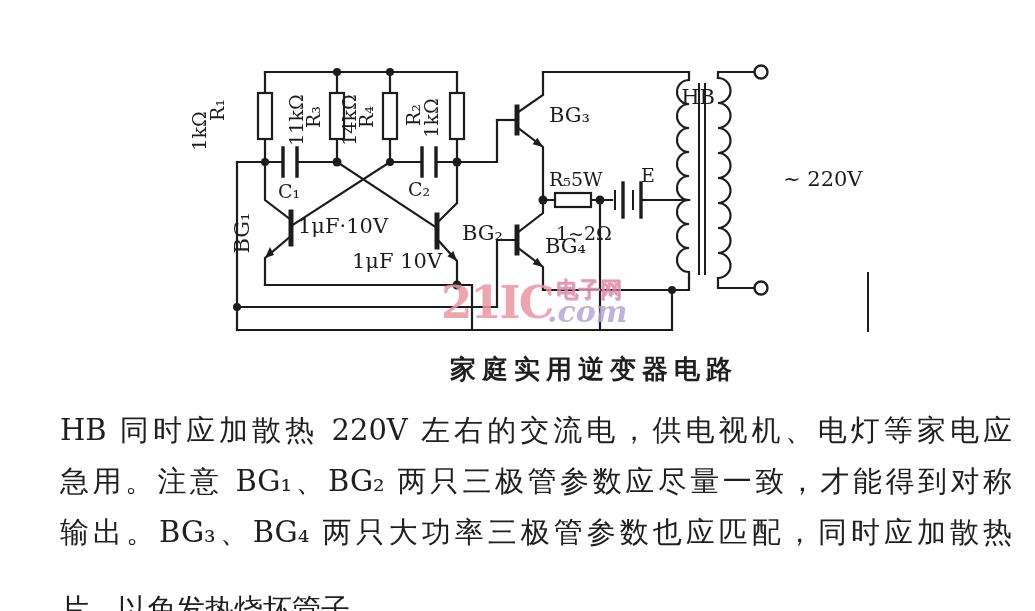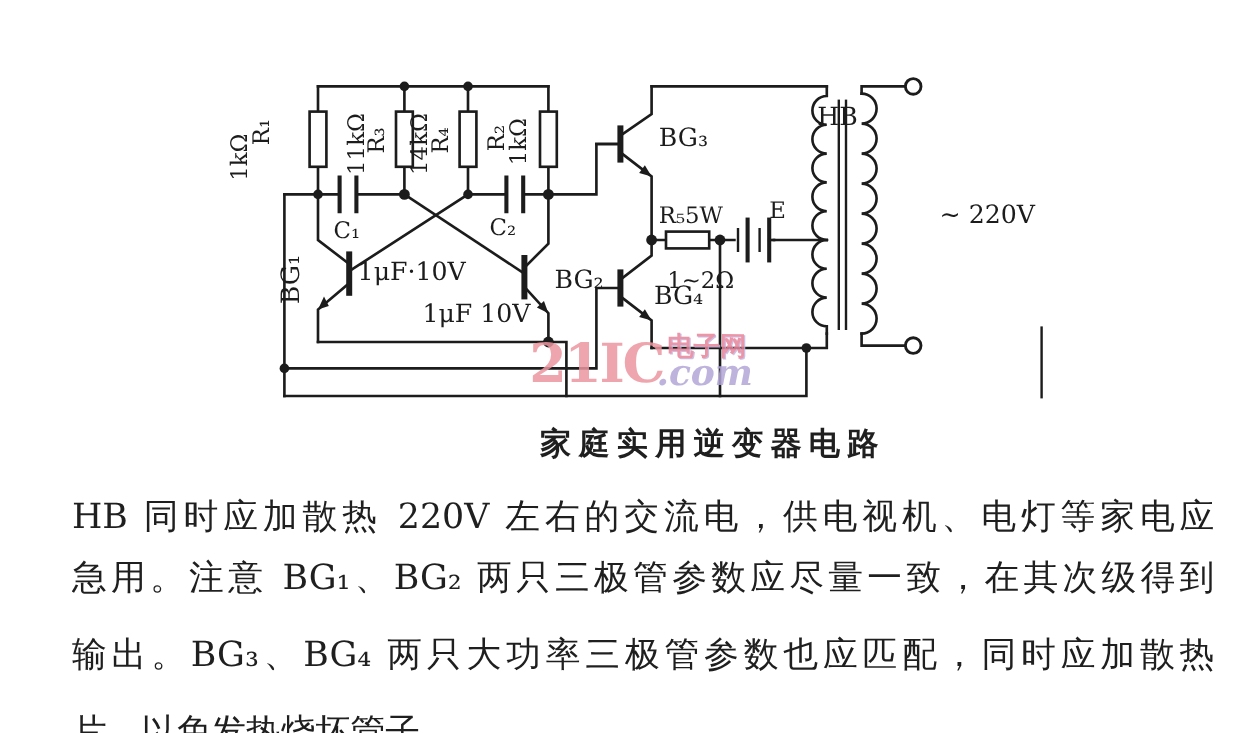--- a/index.html
+++ b/index.html
@@ -186,18 +186,18 @@
     <span class="wm-cn">电子网</span>
     <span class="wm-script">.com</span>
   </div>
 
   <div class="caption">家庭实用逆变器电路</div>
 
   <div class="artifact"></div>
 
   <div class="desc">
     <div class="line just" style="top:413px">HB 同时应加散热 220V 左右的交流电，供电视机、电灯等家电应</div>
-    <div class="line just" style="top:464px">急用。注意 BG₁、BG₂ 两只三极管参数应尽量一致，在其次级得到</div>
-    <div class="line just" style="top:528px">输出。BG₃、BG₄ 两只大功率三极管参数也应匹配，同时应加散热</div>
+    <div class="line just" style="top:464px">急用。注意 BG₁、BG₂ 两只三极管参数应尽量一致，才能得到对称</div>
+    <div class="line just" style="top:515px">输出。BG₃、BG₄ 两只大功率三极管参数也应匹配，同时应加散热</div>
     <div class="line" style="top:592px">片，以免发热烧坏管子。</div>
   </div>
 
 </div>
 
 </body></html>

